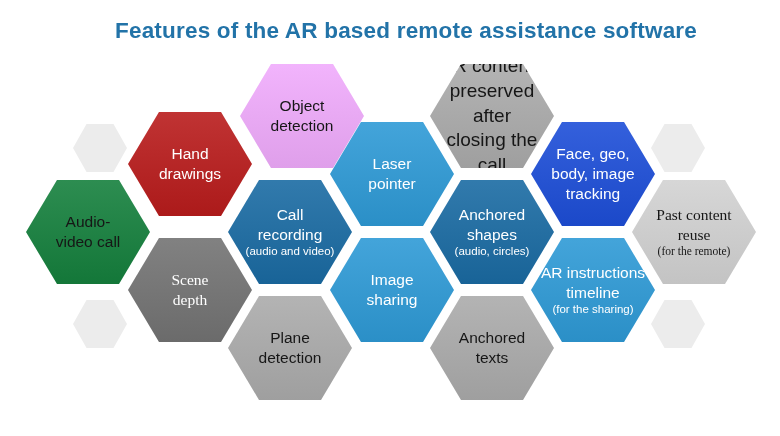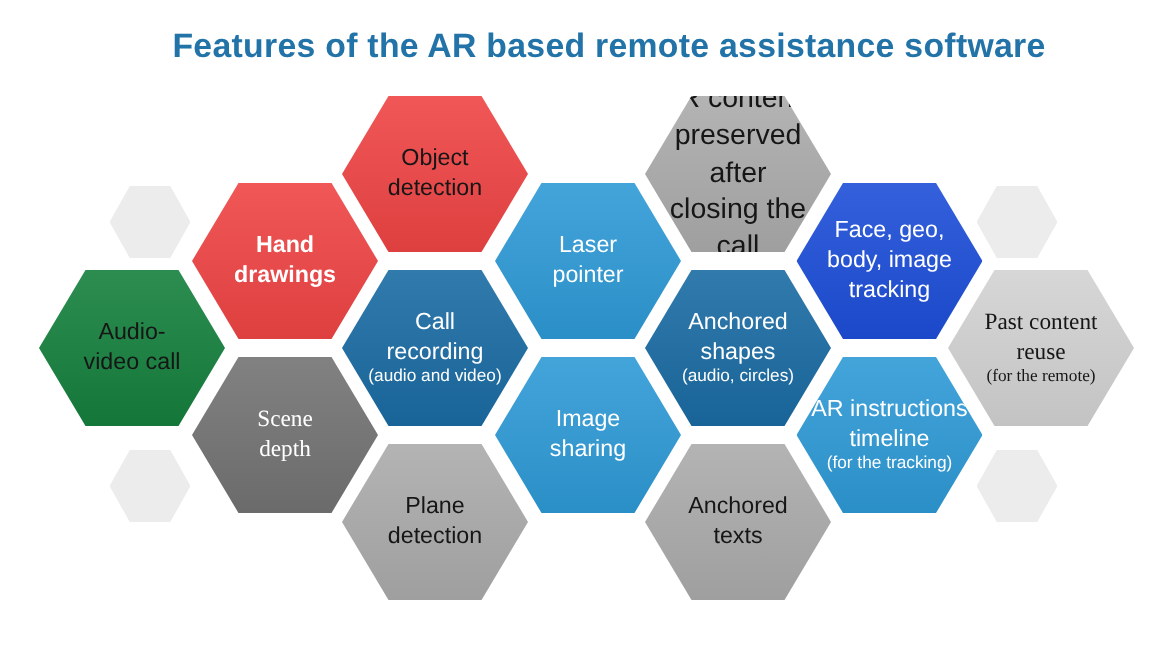--- a/index.html
+++ b/index.html
@@ -65,33 +65,33 @@
   <div class="hex decor" style="left: 73px; top: 300px; background: rgb(236, 236, 236);"></div>
   <div class="hex decor" style="left: 651px; top: 124px; background: rgb(236, 236, 236);"></div>
   <div class="hex decor" style="left: 651px; top: 300px; background: rgb(236, 236, 236);"></div>
 
   <div class="hex on-gray" style="left: 26px; top: 180px; background: #15803d;">
     <div class="hex-label">
         <span class="lines">Audio-<br>video call</span>
       </div>
   </div>
 
-  <div class="hex on-blue" style="left: 128px; top: 122px; background: #ef4444; font-weight: bold;">
+  <div class="hex on-blue" style="left: 128px; top: 112px; background: #b91c1c;">
     <div class="hex-label">
         <span class="lines">Hand<br>drawings</span>
       </div>
   </div>
 
   <div class="hex on-blue" style="left: 128px; top: 238px; background: #737373; font-family: Liberation Serif, serif;">
     <div class="hex-label">
         <span class="lines">Scene<br>depth</span>
       </div>
   </div>
 
-  <div class="hex on-gray" style="left: 228px; top: 64px; background: #ef4444;">
+  <div class="hex on-gray" style="left: 240px; top: 64px; background: #f0abfc;">
     <div class="hex-label">
         <span class="lines">Object<br>detection</span>
       </div>
   </div>
 
   <div class="hex on-blue" style="left: 228px; top: 180px; background: rgb(26, 107, 163);">
     <div class="hex-label">
       <span class="lines">Call<br>recording</span>
       <span class="sub">(audio and video)</span>
     </div>
@@ -136,21 +136,21 @@
 
   <div class="hex on-blue" style="left: 531px; top: 122px; background: #1d4ed8;">
     <div class="hex-label">
         <span class="lines">Face, geo,<br>body, image<br>tracking</span>
       </div>
   </div>
 
   <div class="hex on-blue" style="left: 531px; top: 238px; background: rgb(46, 154, 214);">
     <div class="hex-label">
       <span class="lines">AR instructions<br>timeline</span>
-      <span class="sub">(for the tracking)</span>
+      <span class="sub">(for the sharing)</span>
     </div>
   </div>
 
   <div class="hex on-gray" style="left: 632px; top: 180px; background: rgb(210, 210, 210); font-family: Liberation Serif, serif;">
     <div class="hex-label">
       <span class="lines">Past content<br>reuse</span>
       <span class="sub">(for the remote)</span>
     </div>
   </div>
 

